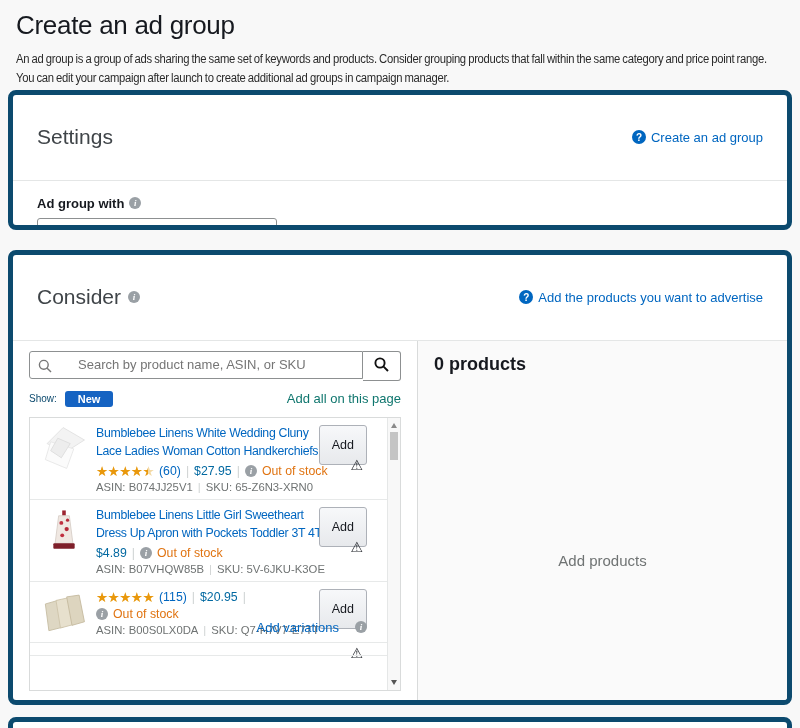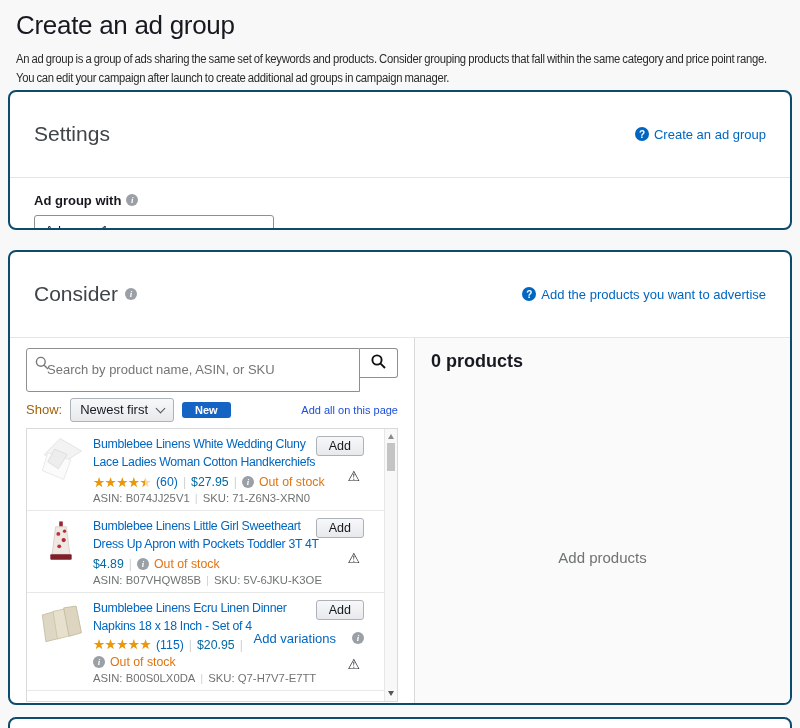--- a/index.html
+++ b/index.html
@@ -14,21 +14,21 @@
   
   .page-header { padding:10px 16px 0; height:80px; box-sizing:border-box; }
   .page-title { margin:0 0 9px; font-size:26px; font-weight:400; color:#16191f; letter-spacing:-0.3px; }
   .page-desc {
     margin:0; font-size:12px; color:#2b2b2b; line-height:1.55;
     letter-spacing:-0.3px; word-spacing:-0.6px; white-space:pre-line;
     width:820px; transform:scaleX(0.94); transform-origin:0 0;
   }
 
   
-  .card { background:#fff; border:2px solid #0c4a6e; border-radius:8px; box-sizing:border-box; overflow:hidden; }
+  .card { background:#fff; border:5px solid #0c4a6e; border-radius:8px; box-sizing:border-box; overflow:hidden; }
   .card-header { display:flex; justify-content:space-between; align-items:center; padding:13px 24px; border-bottom:1px solid #e4e6e6; }
   .card-title { font-size:21px; font-weight:400; color:#3f4448; display:flex; align-items:center; gap:7px; }
   .help-link { color:#0066c0; font-size:13px; display:flex; align-items:center; gap:5px; font-weight:bold; }
   .help-link .link-txt { font-weight:normal; }
 
   .hico { display:inline-flex; width:14px; height:14px; border-radius:50%; background:#0066c0; color:#fff;
           font-size:10px; font-weight:bold; align-items:center; justify-content:center; flex:none; }
   .iico { display:inline-flex; width:12px; height:12px; border-radius:50%; background:#9aa0a5; color:#fff;
           font-size:9px; font-weight:bold; align-items:center; justify-content:center; flex:none;
           font-family:"Liberation Serif", serif; font-style:italic; }
@@ -44,52 +44,52 @@
   .products-body { display:flex; height:405px; }
   .pleft { width:404px; box-sizing:border-box; padding:4px 16px 0; flex:none; }
 
   .tabs { display:flex; gap:24px; height:26px; }
   .tab { font-size:13.5px; color:#545b64; padding:4px 2px 6px; cursor:pointer; box-sizing:border-box; }
   .tab.active { color:#16191f; font-weight:bold; border-bottom:3px solid #2a5b78; }
 
   .search-row { display:flex; margin-top:6px; }
   .search-input-wrap { flex:1; position:relative; }
   .search-icon-left { position:absolute; left:8px; top:7px; }
-  .search-input { width:100%; height:44px; box-sizing:border-box; border:1px solid #8d9091; border-radius:3px 0 0 3px;
-                  padding:0 8px 0 20px; font-size:13px; color:#333; font-family:"Liberation Sans", sans-serif; }
+  .search-input { width:100%; height:28px; box-sizing:border-box; border:1px solid #8d9091; border-radius:3px 0 0 3px;
+                  padding:0 8px 0 48px; font-size:13px; color:#333; font-family:"Liberation Sans", sans-serif; }
   .search-btn { width:38px; height:30px; border:1px solid #8d9091; border-left:none; background:#fff;
                 border-radius:0 3px 3px 0; display:flex; align-items:center; justify-content:center; cursor:pointer; padding:0; }
 
   .show-row { display:flex; align-items:center; margin-top:6px; gap:8px; height:24px; }
-  .show-label { font-size:13px; color:#a16207; }
+  .show-label { font-size:10px; color:#0c4a6e; }
   .btnish { background:linear-gradient(#f7f8fa,#e7e9ec); border:1px solid #adb1b8; border-radius:3px; cursor:pointer;
             font-family:"Liberation Sans", sans-serif; color:#16191f; }
   .sort-btn { display:flex; align-items:center; gap:9px; padding:0 9px; font-size:13px; height:24px; }
   .chev { width:6px; height:6px; border-right:1.5px solid #555; border-bottom:1.5px solid #555;
           transform:rotate(45deg); margin-top:-3px; }
   .new-badge { background:#1563c2; color:#fff; font-size:11px; font-weight:bold; padding:2px 13px; border-radius:3px; }
-  .add-all { margin-left:auto; font-size:11px; color:#1d4ed8; }
+  .add-all { margin-left:auto; font-size:13px; color:#0f766e; }
 
   .list-box { margin-top:6px; border:1px solid #d9dbdb; }
   .viewport { position:relative; height:272px; overflow:hidden; }
   .rows { margin-right:13px; }
   .prow { position:relative; display:flex; gap:8px; padding:6px 58px 6px 10px; border-bottom:1px solid #e7e9e9; }
   .thumb { width:48px; height:48px; flex:none; }
   .pinfo { flex:1; min-width:0; }
   .ptitle { display:block; font-size:12.3px; letter-spacing:-0.3px; color:#0066c0; line-height:1.5;
             max-height:38px; overflow:hidden; }
   .pmeta { display:flex; align-items:center; gap:5px; margin-top:2px; font-size:12.3px; height:15px; }
   .stars { position:relative; display:inline-block; font-size:13.5px; letter-spacing:-0.5px; line-height:1; color:#f3d9a5; }
   .stars-fill { position:absolute; left:0; top:0; overflow:hidden; white-space:nowrap; color:#e9980c; }
   .rcount { color:#0066c0; }
   .price { color:#0369a1; }
   .oos { color:#e07412; }
   .sep { color:#cfd3d3; }
   .asin { display:flex; gap:5px; margin-top:2px; font-size:11.3px; color:#6f7373; }
-  .add-btn { position:absolute; top:7px; right:20px; padding:2px 12px; font-size:12.5px; }
+  .add-btn { position:absolute; top:7px; right:20px; padding:12px 12px; font-size:12.5px; }
   .warn { position:absolute; right:24px; top:40px; font-size:14px; color:#16191f; line-height:1; }
   .prow--var .warn { top:64px; }
   .addvar { position:absolute; right:20px; top:38px; white-space:nowrap; color:#0066c0; font-size:13px;
             display:flex; align-items:center; gap:16px; }
 
   .scrollbar { position:absolute; top:0; right:0; width:13px; height:100%; background:#f8f8f8;
                border-left:1px solid #e5e7e7; box-sizing:border-box; }
   .sb-up, .sb-down { position:absolute; left:3px; width:0; height:0; border-left:3.5px solid transparent;
                      border-right:3.5px solid transparent; cursor:pointer; }
   .sb-up { top:5px; border-bottom:5px solid #8a8a8a; }
@@ -159,24 +159,20 @@
             <svg width="17" height="17" viewBox="0 0 17 17">
                 <circle cx="7" cy="7" r="4.6" fill="none" stroke="#111" stroke-width="1.9"></circle>
                 <line x1="10.6" y1="10.6" x2="15" y2="15" stroke="#111" stroke-width="1.9"></line>
               </svg>
           </span>
         </button>
       </div>
 
       <div class="show-row">
         <span class="show-label">Show:</span>
-        <button class="btnish sort-btn">
-          <span>Newest first</span>
-          <span class="chev"></span>
-        </button>
         <span class="new-badge">New</span>
         <a class="add-all">Add all on this page</a>
       </div>
 
       <div class="list-box">
         <div class="viewport">
           <div class="rows">
               <div class="prow">
                 <div class="thumb"><svg width="48" height="48" viewBox="0 0 54 54">
                     <polygon points="26,4 50,18 28,32 8,22" fill="#f3f3f3" stroke="#e0e0e0"></polygon>
@@ -190,21 +186,21 @@
                     <a class="rcount">(60)</a>
                     <span class="sep">|</span>
                     <span class="price">$27.95</span>
                     <span class="sep">|</span>
                     <span class="iico">i</span>
                     <span class="oos">Out of stock</span>
                   </div>
                   <div class="asin">
                     <span>ASIN: B074JJ25V1</span>
                     <span class="sep">|</span>
-                    <span>SKU: 71-Z6N3-XRN0</span>
+                    <span>SKU: 65-Z6N3-XRN0</span>
                   </div>
                 </div>
                 <button class="btnish add-btn">Add</button>
                 <span class="warn">⚠</span>
               </div>
               <div class="prow">
                 <div class="thumb"><svg width="48" height="48" viewBox="0 0 54 54">
                     <rect x="25" y="5" width="4" height="6" fill="#9c2430"></rect>
                     <path d="M21 11 L33 11 L37 42 L17 42 Z" fill="#f0e8e2" stroke="#d8cfc8"></path>
                     <circle cx="24" cy="19" r="2.2" fill="#c03040"></circle>
@@ -230,21 +226,20 @@
                 <button class="btnish add-btn">Add</button>
                 <span class="warn">⚠</span>
               </div>
               <div class="prow prow--var">
                 <div class="thumb"><svg width="48" height="48" viewBox="0 0 54 54">
                     <polygon points="6,18 20,14 26,44 10,48" fill="#ded7c3" stroke="#c6bca2"></polygon>
                     <polygon points="18,14 32,11 38,41 23,45" fill="#e7e0cd" stroke="#cdc3a9"></polygon>
                     <polygon points="30,10 44,8 50,38 36,42" fill="#ddd5bf" stroke="#c4b99e"></polygon>
                   </svg></div>
                 <div class="pinfo">
-                  <a class="ptitle">Bumblebee Linens Ecru Linen Dinner Napkins 18 x 18 Inch - Set of 4</a>
                   <div class="pmeta">
                     <span class="stars">★★★★★<span class="stars-fill" style="width: 100%;">★★★★★</span></span>
                     <a class="rcount">(115)</a>
                     <span class="sep">|</span>
                     <span class="price">$20.95</span>
                     <span class="sep">|</span>
                   </div>
                   <div class="pmeta">
                     <span class="iico">i</span>
                     <span class="oos">Out of stock</span>

